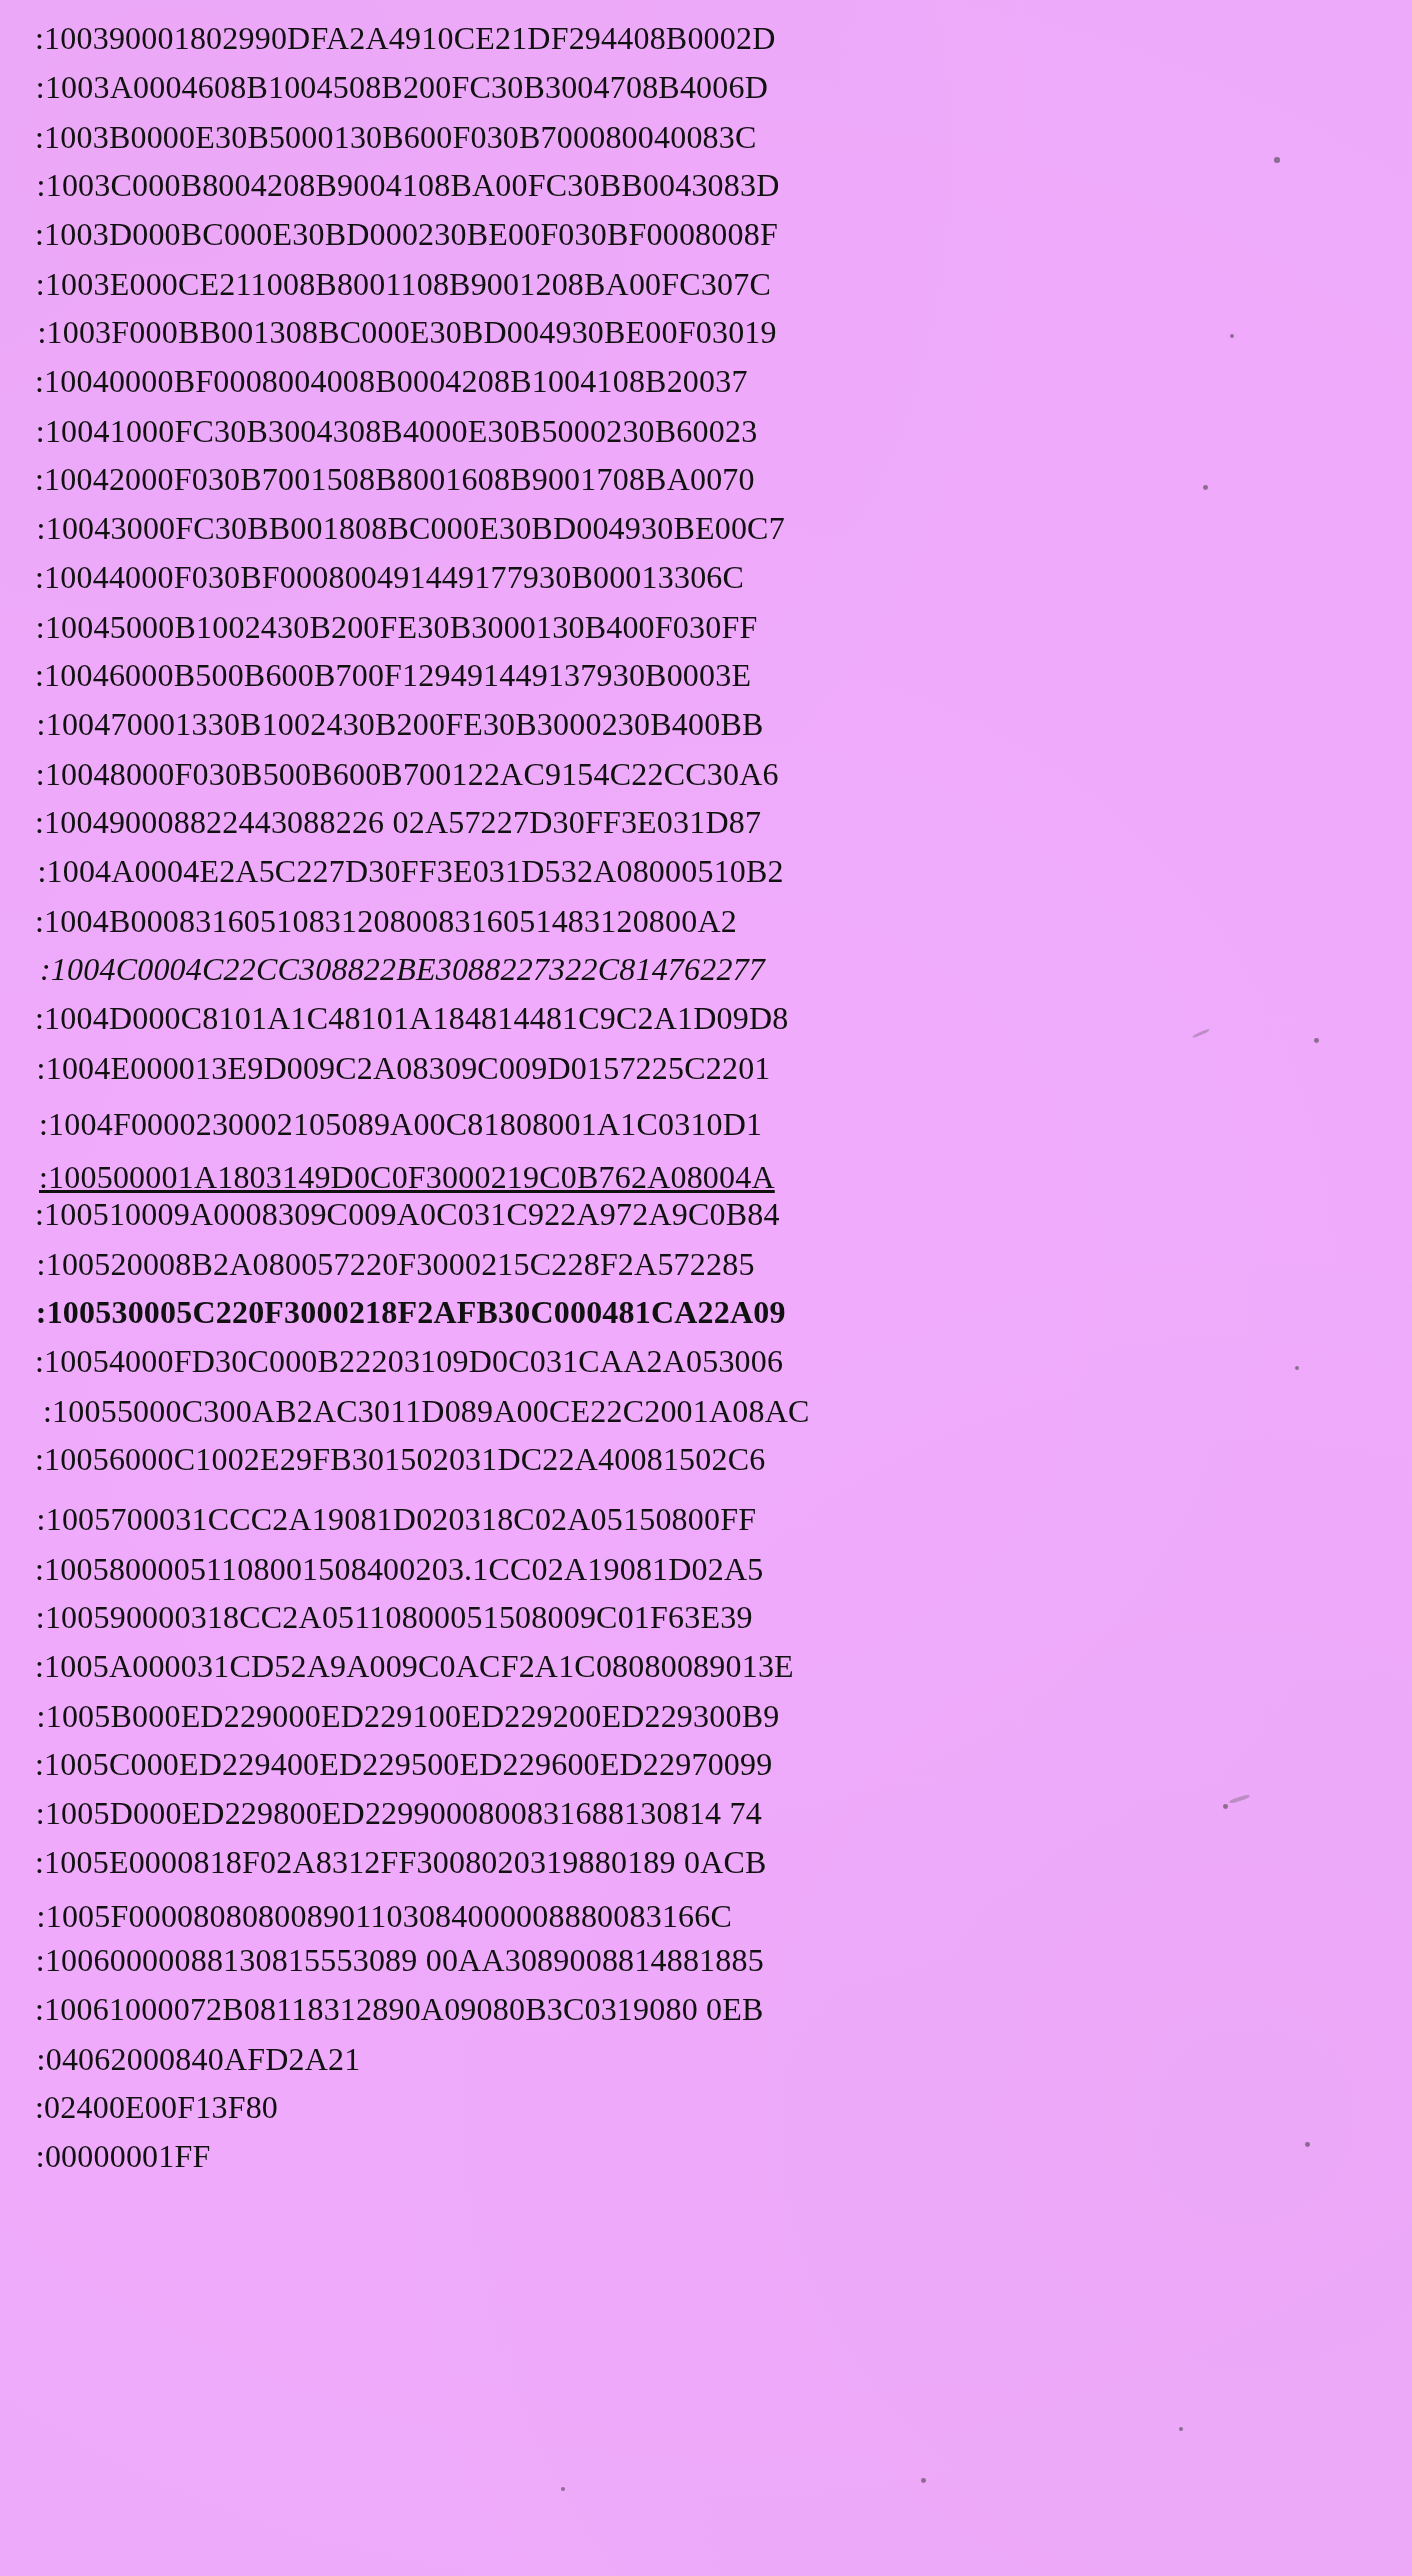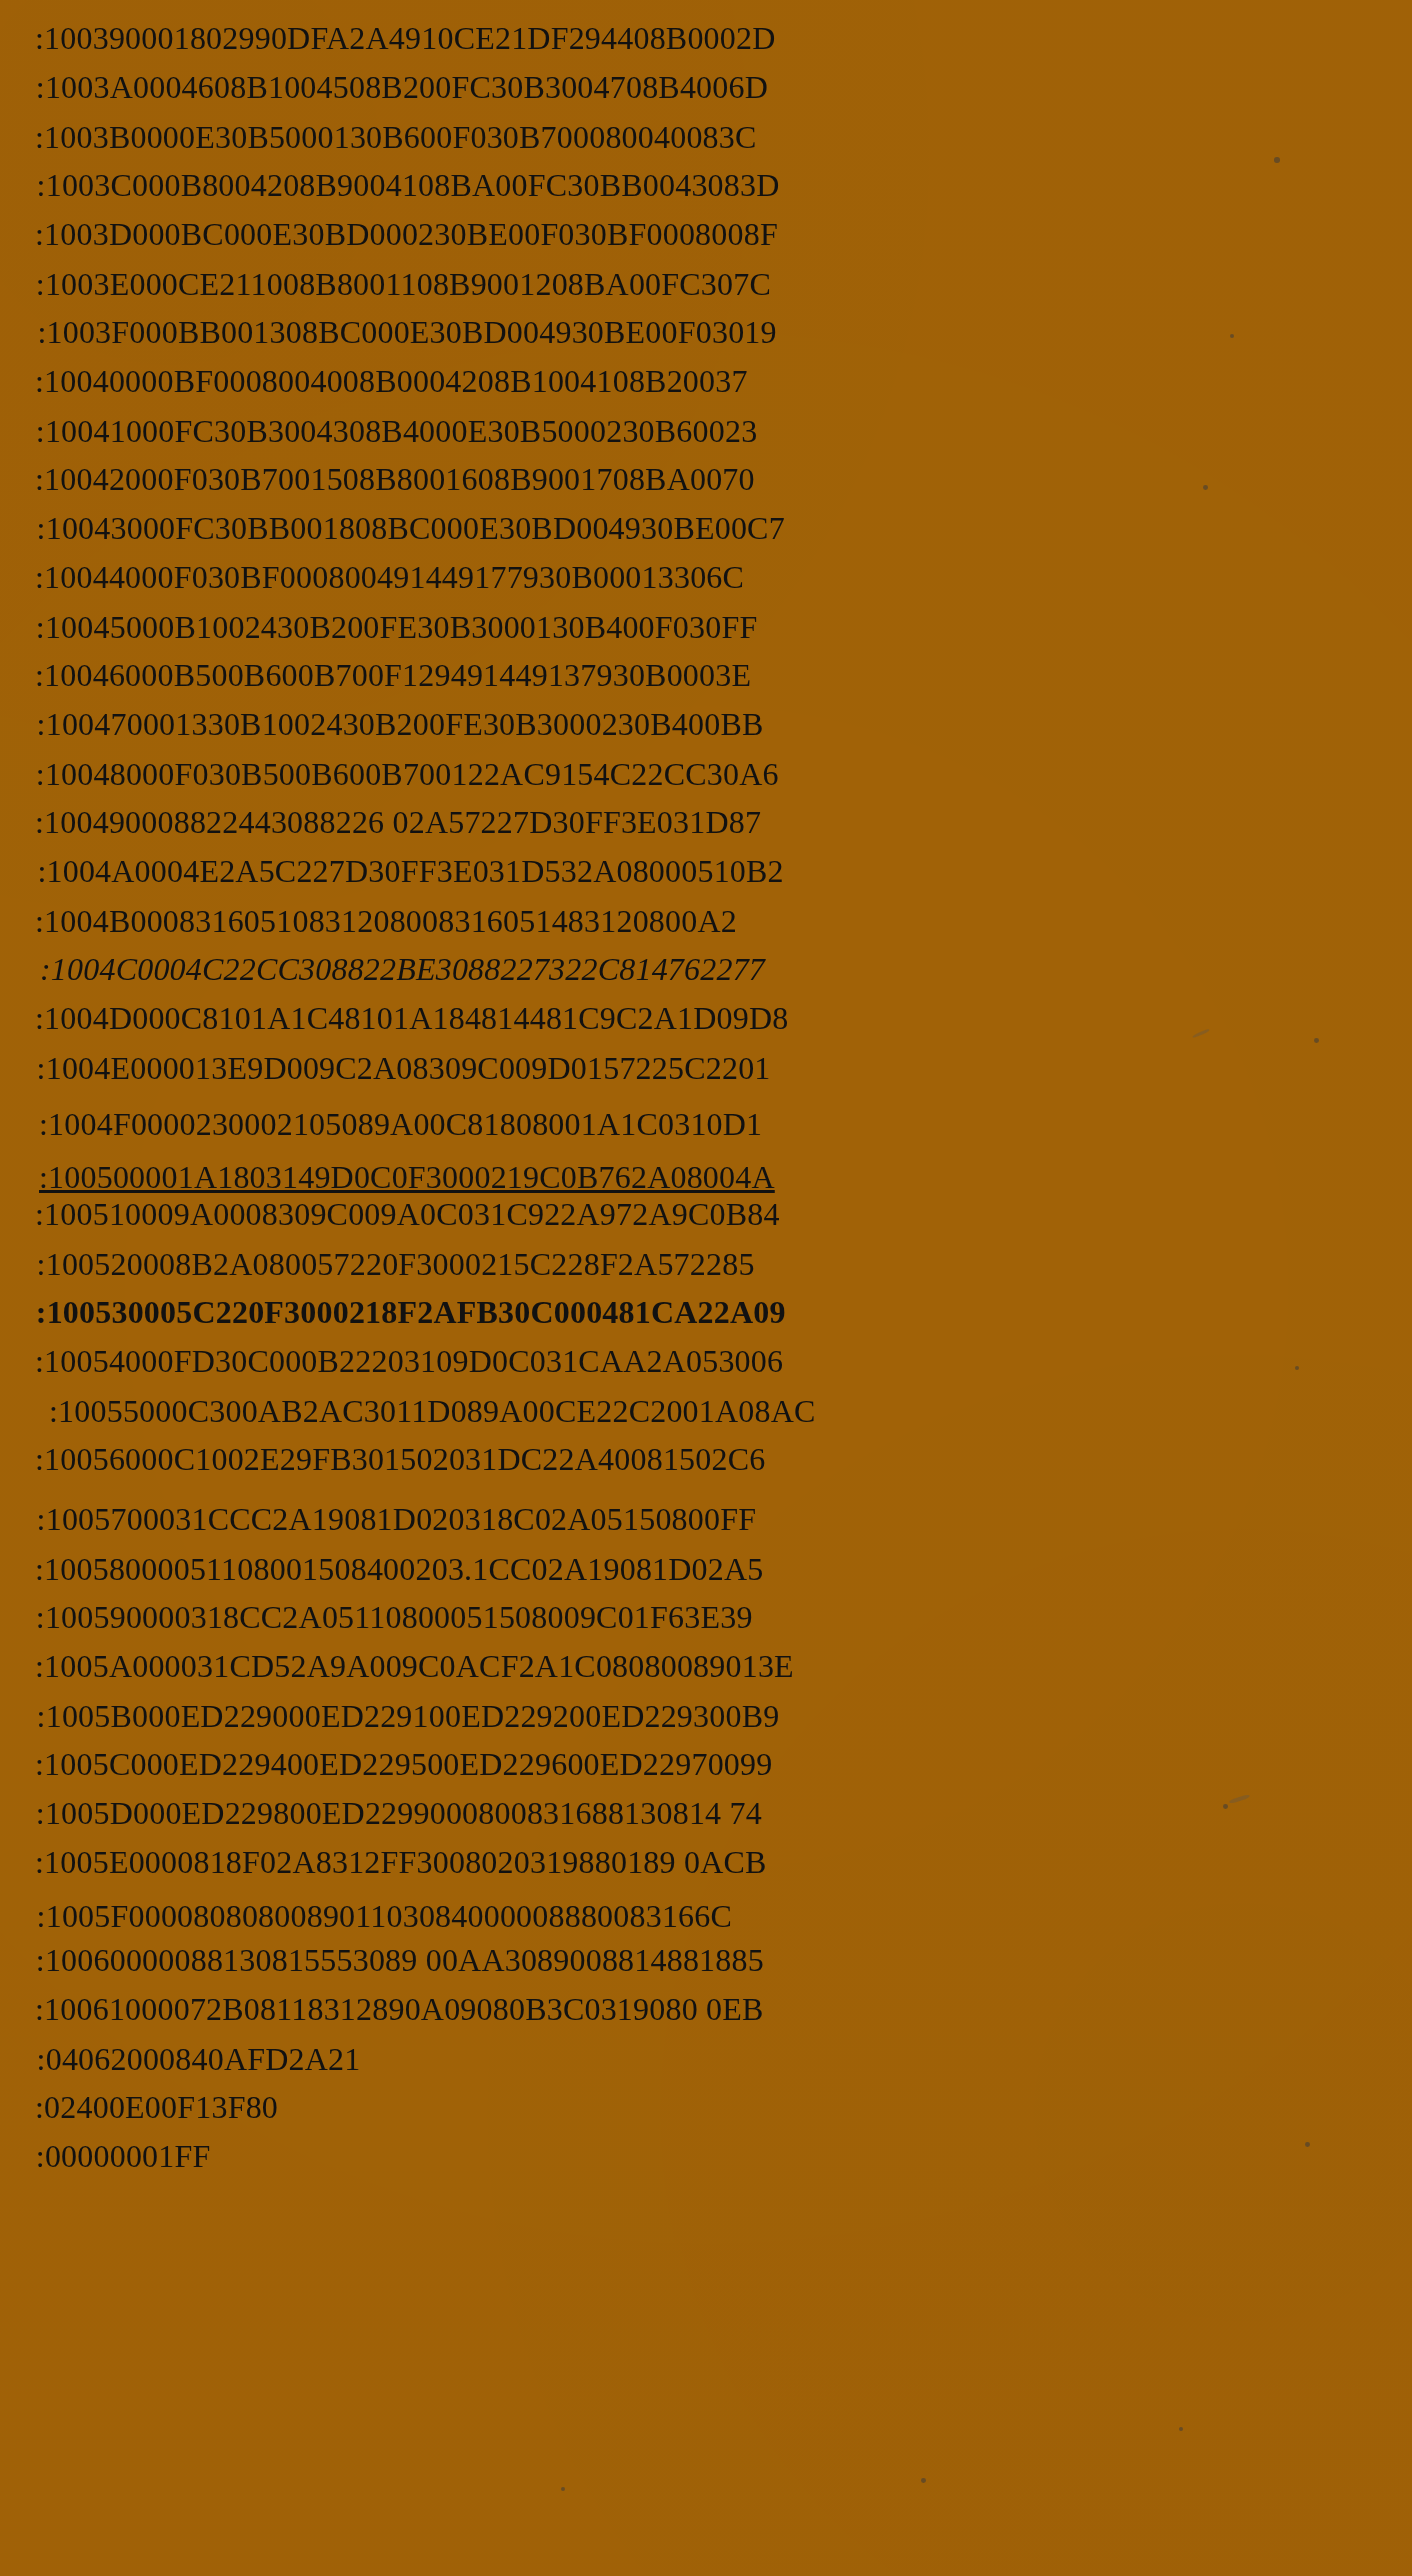--- a/index.html
+++ b/index.html
@@ -14,21 +14,21 @@
     overflow: hidden;
     font-family: "Liberation Serif", serif;
   }
 
   #page {
     position: absolute;
     left: 0;
     top: 0;
     width: 1413px;
     height: 2576px;
-    background: #a16207;
+    background: #f0abfc;
   }
 
   
   #page::before {
     content: "";
     position: absolute;
     inset: 0;
     background:
       radial-gradient(circle at 12% 6%, rgba(0,0,0,0.012), rgba(0,0,0,0) 38%),
       radial-gradient(circle at 88% 82%, rgba(0,0,0,0.012), rgba(0,0,0,0) 42%),
@@ -97,21 +97,21 @@
       <div class="hexline" style="margin-left: 0px; position: relative; top: 0.8px;">:1004B00083160510831208008316051483120800A2</div>
       <div class="hexline" style="margin-left: 5px; position: relative; top: 0px; font-style: italic;">:1004C0004C22CC308822BE3088227322C814762277</div>
       <div class="hexline" style="margin-left: 0px; position: relative; top: 0px;">:1004D000C8101A1C48101A184814481C9C2A1D09D8</div>
       <div class="hexline" style="margin-left: 1.6px; position: relative; top: 0.8px;">:1004E000013E9D009C2A08309C009D0157225C2201</div>
       <div class="hexline" style="margin-left: 4px; position: relative; top: 8px;">:1004F0000230002105089A00C81808001A1C0310D1</div>
       <div class="hexline" style="margin-left: 4px; position: relative; top: 12px; text-decoration: underline;">:100500001A1803149D0C0F3000219C0B762A08004A</div>
       <div class="hexline" style="margin-left: 0px; position: relative; top: 0px;">:100510009A0008309C009A0C031C922A972A9C0B84</div>
       <div class="hexline" style="margin-left: 1.6px; position: relative; top: 0.8px;">:100520008B2A080057220F3000215C228F2A572285</div>
       <div class="hexline" style="margin-left: 0.8px; position: relative; top: 0px; font-weight: bold;">:100530005C220F3000218F2AFB30C000481CA22A09</div>
       <div class="hexline" style="margin-left: 0px; position: relative; top: 0px;">:10054000FD30C000B22203109D0C031CAA2A053006</div>
-      <div class="hexline" style="margin-left: 14px; position: relative; top: 0.8px;">:10055000C300AB2AC3011D089A00CE22C2001A08AC</div>
+      <div class="hexline" style="margin-left: 8px; position: relative; top: 0.8px;">:10055000C300AB2AC3011D089A00CE22C2001A08AC</div>
       <div class="hexline" style="margin-left: 0px; position: relative; top: 0px;">:10056000C1002E29FB301502031DC22A40081502C6</div>
       <div class="hexline" style="margin-left: 1.6px; position: relative; top: 0px; margin-top: 11px;">:1005700031CCC2A19081D020318C02A05150800FF</div>
       <div class="hexline" style="margin-left: 0px; position: relative; top: 0.8px;">:10058000051108001508400203.1CC02A19081D02A5</div>
       <div class="hexline" style="margin-left: 0.8px; position: relative; top: 0px;">:100590000318CC2A05110800051508009C01F63E39</div>
       <div class="hexline" style="margin-left: 0px; position: relative; top: 0px;">:1005A000031CD52A9A009C0ACF2A1C08080089013E</div>
       <div class="hexline" style="margin-left: 1.6px; position: relative; top: 0.8px;">:1005B000ED229000ED229100ED229200ED229300B9</div>
       <div class="hexline" style="margin-left: 0px; position: relative; top: 0px;">:1005C000ED229400ED229500ED229600ED22970099</div>
       <div class="hexline" style="margin-left: 0.8px; position: relative; top: 0px;">:1005D000ED229800ED2299000800831688130814 74</div>
       <div class="hexline" style="margin-left: 0px; position: relative; top: 0px;">:1005E0000818F02A8312FF3008020319880189 0ACB</div>
       <div class="hexline" style="margin-left: 1.6px; position: relative; top: 5px;">:1005F000080808008901103084000008880083166C</div>

